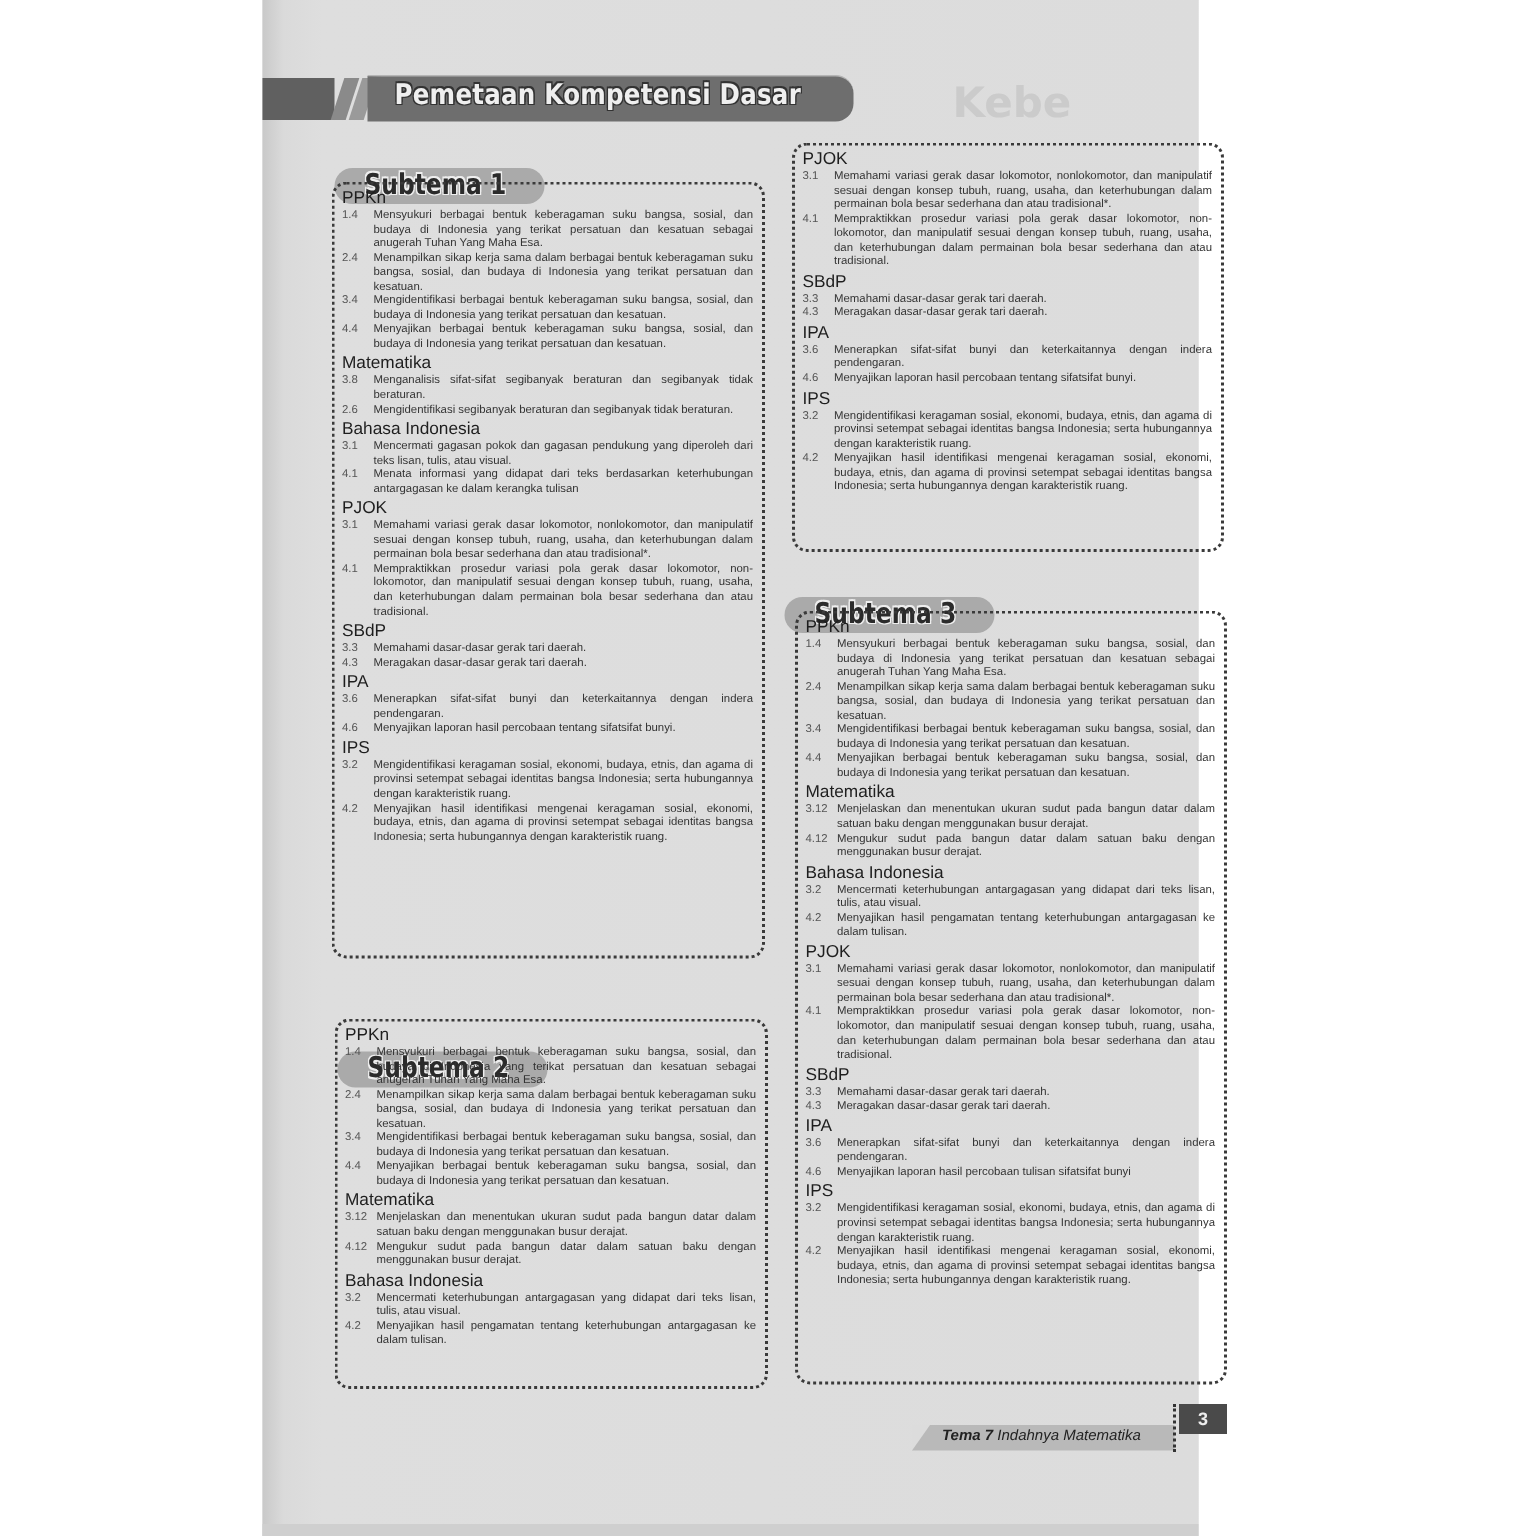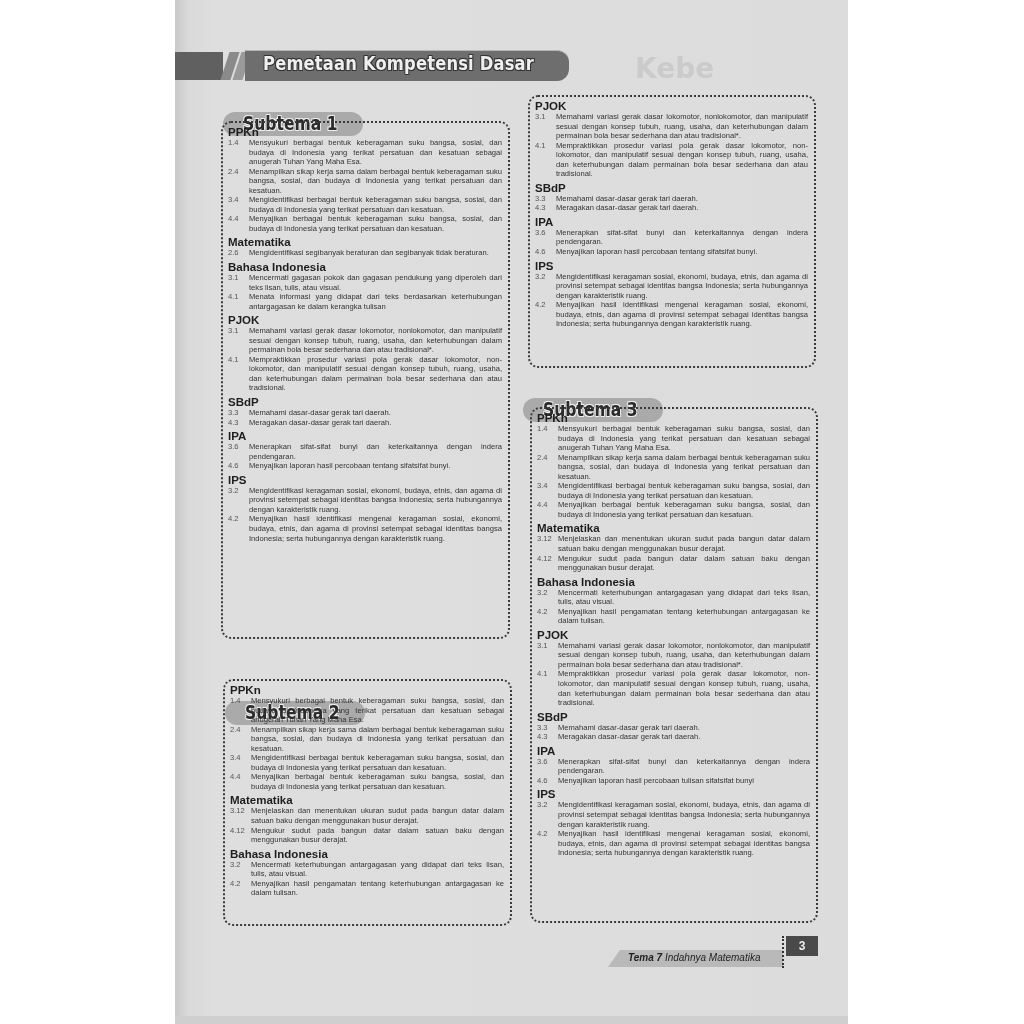--- a/index.html
+++ b/index.html
@@ -1,17 +1,17 @@
 <!DOCTYPE html>
 <html><head>
 <meta charset="utf-8">
 <style>
   html, body { margin:0; padding:0; }
   body { width:1024px; height:1024px; background:#ffffff; position:relative; overflow:hidden; font-family:"Liberation Sans", sans-serif; }
-  .page { position:absolute; left:175px; top:0; width:673px; height:1024px; background:#dcdcdc;
+  .page { position:absolute; left:175px; top:0; width:624px; height:1024px; background:#dcdcdc;
           background-image: linear-gradient(90deg, #c9c9c9 0px, #dadada 14px, #dedede 40px, #dcdcdc 100%); }
   .page-bottom { position:absolute; left:0; bottom:0; width:100%; height:8px; background:#cfcfcf; }
 
   
   .banner { position:absolute; left:0; top:50px; width:395px; height:31px; }
   .banner .dark { position:absolute; left:0; top:2px; width:48px; height:28px; background:#606060; }
   .banner .chev1 { position:absolute; left:50px; top:2px; width:10px; height:28px; background:#8a8a8a; transform:skewX(-18deg); }
   .banner .chev2 { position:absolute; left:62px; top:2px; width:10px; height:28px; background:#9a9a9a; transform:skewX(-18deg); }
   .banner .bar { position:absolute; left:70px; top:0; width:324px; height:30px; background:#6e6e6e; border-radius:0 12px 12px 0;
                  border-top:1px solid #b5b5b5; }
@@ -21,21 +21,21 @@
   .ghost { position:absolute; left:460px; top:52px; font-family:"DejaVu Sans", sans-serif; font-weight:bold; font-size:28px; color:#cbcbcb; }
 
   
   .pill { position:absolute; height:24px; width:140px; background:#aaaaaa; border-radius:12px;margin-top:16px; }
   .pill span { position:absolute; left:20px; top:0px; font-family:"DejaVu Sans", sans-serif; font-weight:bold; font-size:19px; color:#2b2b2b;
                transform:scaleX(0.82); transform-origin:left center; white-space:nowrap;
                text-shadow: -1px -1px 0 #eee, 1px -1px 0 #eee, -1px 1px 0 #eee, 1px 1px 0 #eee; }
 
   
   .box { position:absolute; border:2px dotted #3a3a3a; border-radius:10px; box-sizing:border-box; padding:3px 6px 4px 5px; }
-  .subject { font-family:"Liberation Sans", sans-serif; font-weight:bold; font-size:11.5px; color:#1e1e1e; margin-top:3px; line-height:12px; }
+  .subject { font-family:"Liberation Sans", sans-serif; font-weight:normal; font-size:11.5px; color:#1e1e1e; margin-top:3px; line-height:12px; }
   .subject:first-child { margin-top:0; }
   .kd { display:flex; font-size:7.6px; line-height:9.55px; color:#333; }
   .kd .num { width:21px; flex:none; color:#555; }
   .kd .txt { flex:1; text-align:justify; }
 
   
   .footer-tab { position:absolute; left:433px; top:950px; width:175px; height:17px; background:#b9b9b9; }
   .footer-tab .fold { position:absolute; left:0; top:0; width:0; height:0; border-left:12px solid #dcdcdc; border-bottom:17px solid transparent; }
   .footer-tab span { position:absolute; left:20px; top:2px; font-size:10px; font-style:italic; color:#222; white-space:nowrap; }
   .footer-tab span b { font-weight:bold; }
@@ -72,20 +72,24 @@
       <div class="kd">
         <span class="num">3.4</span>
         <span class="txt">Mengidentifikasi berbagai bentuk keberagaman suku bangsa, sosial, dan budaya di Indonesia yang terikat persatuan dan kesatuan.</span>
       </div>
       <div class="kd">
         <span class="num">4.4</span>
         <span class="txt">Menyajikan berbagai bentuk keberagaman suku bangsa, sosial, dan budaya di Indonesia yang terikat persatuan dan kesatuan.</span>
       </div>
       <div class="subject">Matematika</div>
       <div class="kd">
+        <span class="num">3.8</span>
+        <span class="txt">Menganalisis sifat-sifat segibanyak beraturan dan segibanyak tidak beraturan.</span>
+      </div>
+      <div class="kd">
         <span class="num">2.6</span>
         <span class="txt">Mengidentifikasi segibanyak beraturan dan segibanyak tidak beraturan.</span>
       </div>
       <div class="subject">Bahasa Indonesia</div>
       <div class="kd">
         <span class="num">3.1</span>
         <span class="txt">Mencermati gagasan pokok dan gagasan pendukung yang diperoleh dari teks lisan, tulis, atau visual.</span>
       </div>
       <div class="kd">
         <span class="num">4.1</span>

